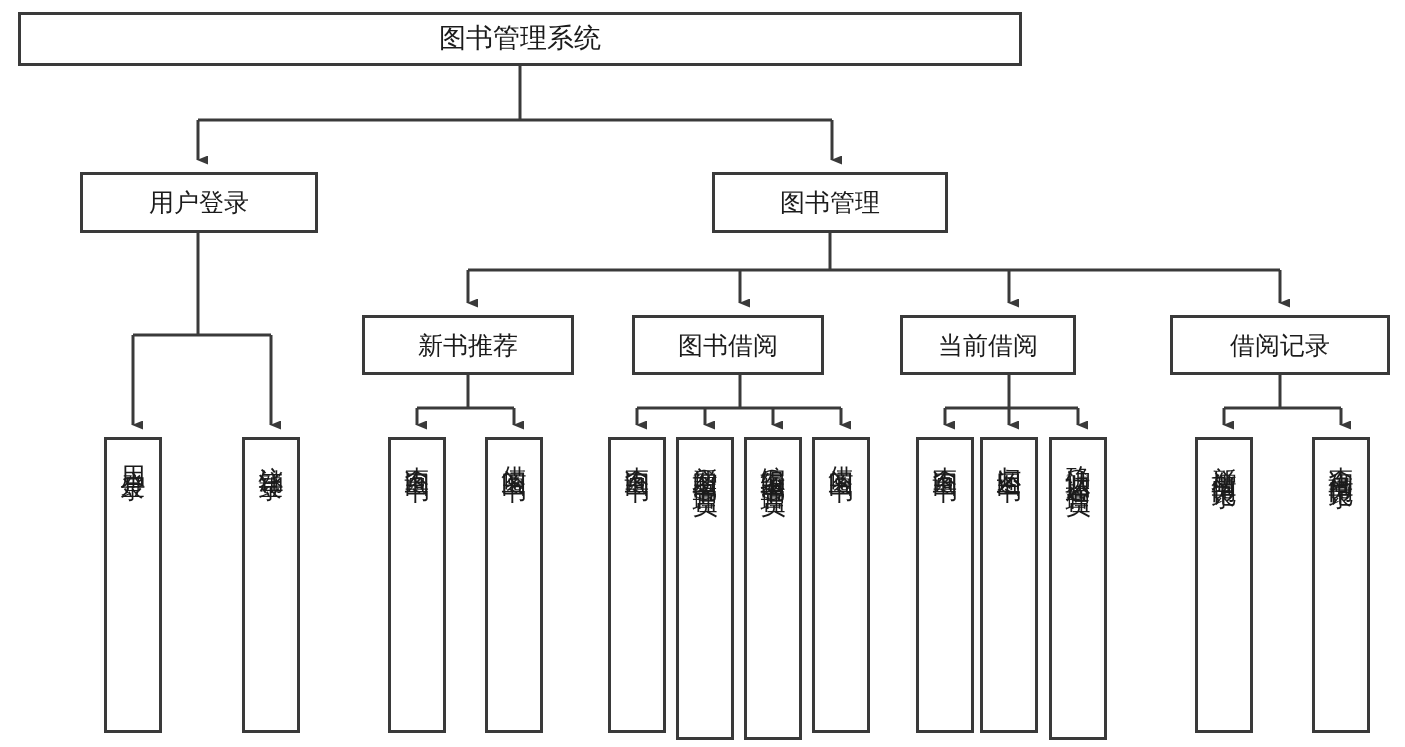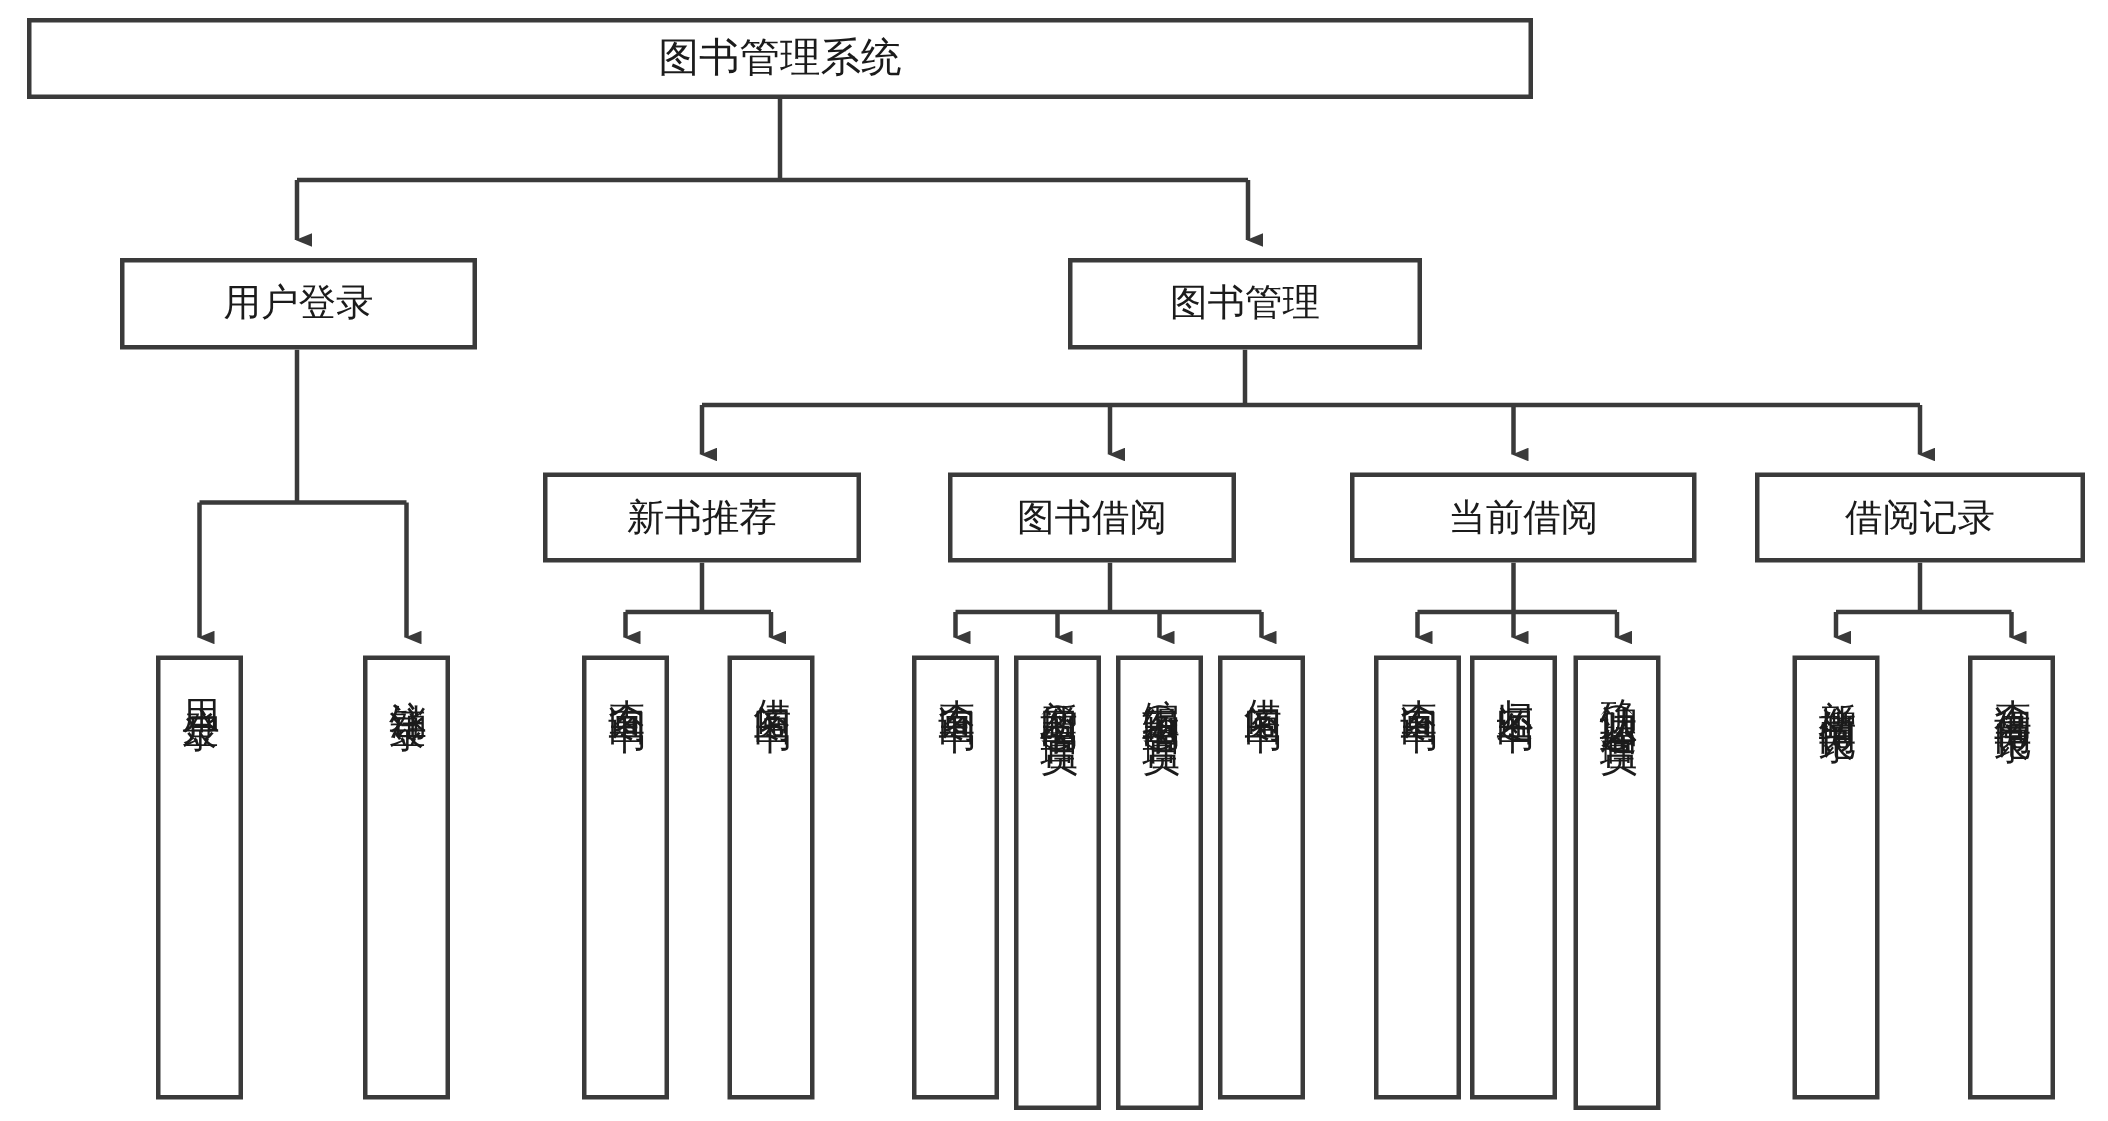--- a/index.html
+++ b/index.html
@@ -85,21 +85,21 @@
   <div class="node horiz" style="left:712px;top:172px;width:236px;height:61px;">
     <span class="lbl">图书管理</span>
   </div>
 
   <div class="node horiz" style="left:362px;top:315px;width:212px;height:60px;justify-content:center;">
     <span class="lbl">新书推荐</span>
   </div>
   <div class="node horiz" style="left:632px;top:315px;width:192px;height:60px;">
     <span class="lbl">图书借阅</span>
   </div>
-  <div class="node horiz" style="left:900px;top:315px;width:231px;height:60px;">
+  <div class="node horiz" style="left:900px;top:315px;width:176px;height:60px;">
     <span class="lbl">当前借阅</span>
   </div>
   <div class="node horiz" style="left:1170px;top:315px;width:220px;height:60px;">
     <span class="lbl">借阅记录</span>
   </div>
 
   <div class="node vert" style="left:104px;top:437px;width:58px;height:296px;">
     <span class="lbl">用户登录</span>
   </div>
   <div class="node vert" style="left:242px;top:437px;width:58px;height:296px;">

